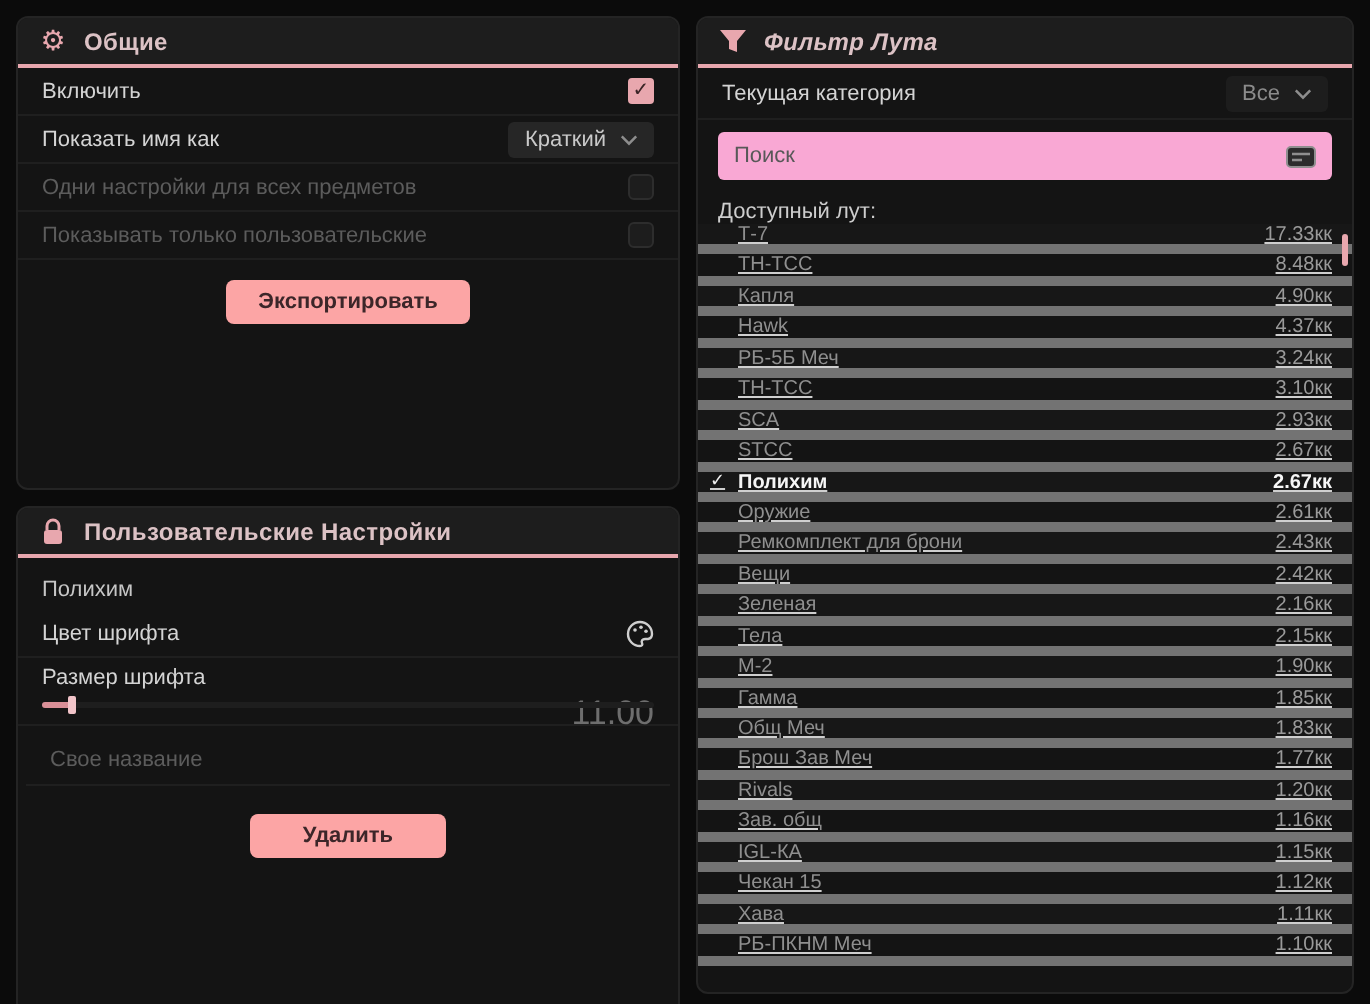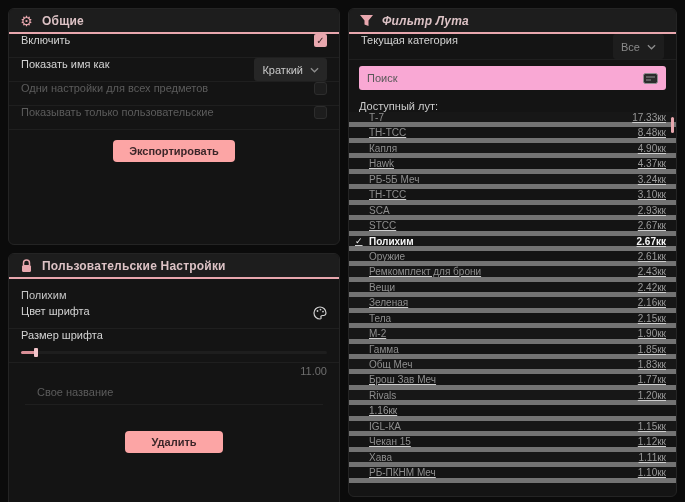--- a/index.html
+++ b/index.html
@@ -19,21 +19,21 @@
 
   .panel-header {
     height:25px; background:#1d1d1d; display:flex; align-items:center;
     padding:0 10px; gap:8px; border-bottom:2px solid #e8a7ae;
   }
   .panel-title { font-size:12px; font-weight:bold; color:#dcc2c5; letter-spacing:.2px; }
   .panel-title.italic { font-style:italic;text-align:center; }
   .hicon { width:15px; height:15px; flex:0 0 auto; display:flex; align-items:center; justify-content:center; }
 
   .row {
-    display:flex; justify-content:space-between;
+    display:flex; align-items:center; justify-content:space-between;
     padding:0 12px; height:24px; border-bottom:1px solid #1f1f1f;
   }
   .row .lbl { font-size:11px; color:#d4d4d4; }
   .row.dim .lbl { color:#5c5c5c; }
   .row.noborder { border-bottom:none; }
 
   .checkbox {
     width:13px; height:13px; border-radius:2px; background:#e8a7ae;
     display:flex; align-items:center; justify-content:center;
     font-size:10px; color:#3a2426; font-weight:bold; cursor:pointer;
@@ -51,29 +51,29 @@
   .chev { width:9px; height:6px; }
 
   .btn-row { display:flex; justify-content:center; gap:10px; padding:10px 0 0 0; }
   .btn {
     background:#fca5a5; color:#3c2629; font-size:11px; font-weight:bold;
     border:none; border-radius:4px; padding:5px 16px; cursor:pointer;
     font-family:inherit;
   }
 
   .item-name-label { font-size:11px; color:#c6c6c6; padding:10px 12px 4px 12px; }
-  .value-dim { font-size:11px; color:#6e6e6e;margin-top:36px; }
+  .value-dim { font-size:17px; color:#6e6e6e;margin-top:36px; }
 
   .slider-wrap { padding:2px 12px 8px 12px; border-bottom:1px solid #1f1f1f; }
   .slider-track { position:relative; width:100%; height:3px; background:#1e1e1e; border-radius:2px; }
   .slider-fill { position:absolute; left:0; top:0; height:3px; width:16px; background:#d98f97; border-radius:2px; }
   .slider-handle { position:absolute; left:13px; top:-3px; width:4px; height:9px; background:#f2c4c9; border-radius:1px; cursor:pointer; }
 
   .text-input {
-    margin:16px; padding:0 12px; height:26px; display:flex; align-items:center;
+    margin:4px; padding:0 12px; height:26px; display:flex; align-items:center;
     border-bottom:1px solid #1f1f1f; font-size:11px; color:#5c5c5c;
   }
   .search-box {
     margin:6px 10px; height:24px; background:#f9a8d4; border-radius:3px;
     display:flex; align-items:center; padding:0 8px; justify-content:space-between;
   }
   .search-box .ph { font-size:11px; color:#585858; }
 
   .section-label { font-size:11px; color:#cdcdcd; padding:4px 10px 4px 10px; }
 
@@ -286,20 +286,21 @@
     <span class="nm">Брош Зав Меч</span>
     <span class="vl">1.77кк</span>
   </div>
       <div class="loot-row">
     <span class="chk"></span>
     <span class="nm">Rivals</span>
     <span class="vl">1.20кк</span>
   </div>
       <div class="loot-row">
     <span class="chk"></span>
+    <span class="nm">Зав. общ</span>
     <span class="vl">1.16кк</span>
   </div>
       <div class="loot-row">
     <span class="chk"></span>
     <span class="nm">IGL-КА</span>
     <span class="vl">1.15кк</span>
   </div>
       <div class="loot-row">
     <span class="chk"></span>
     <span class="nm">Чекан 15</span>

